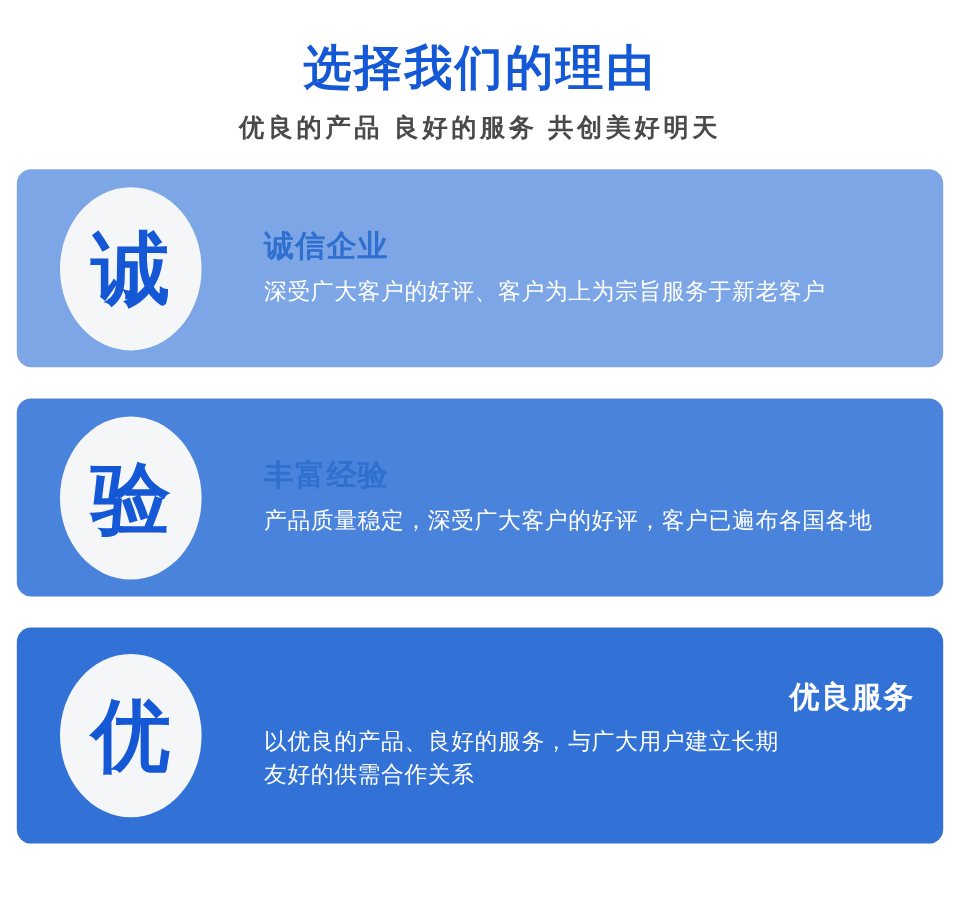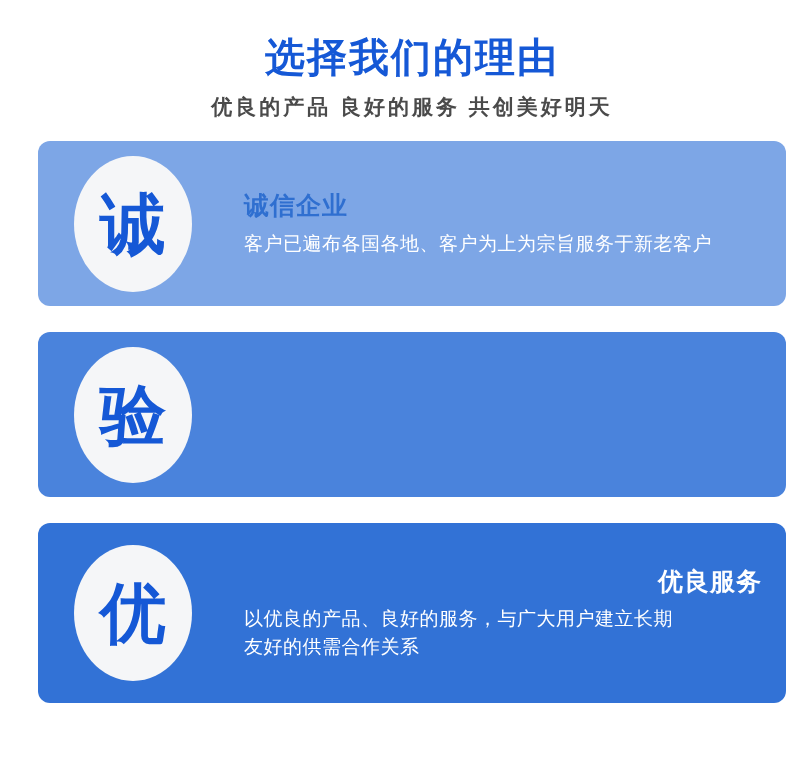--- a/index.html
+++ b/index.html
@@ -12,21 +12,20 @@
     background: #ffffff;
     font-family: "Liberation Sans", "DejaVu Sans", sans-serif;
     overflow: hidden;
   }
 
   .page {
     position: relative;
     width: 800px;
     height: 765px;
     box-sizing: border-box;
-    padding-left: 24px;
   }
 
   
   .header {
     padding-top: 34px;
     text-align: center;
   }
   .main-title {
     font-size: 40px;
     font-weight: bold;
@@ -119,27 +118,31 @@
   </div>
 
   <div class="cards">
 
     <div class="card card-1">
       <div class="badge">
         <span class="badge-char">诚</span>
       </div>
       <div class="card-body">
         <div class="card-title">诚信企业</div>
-        <div class="card-desc">客户已遍布各国各地、客户为上为宗旨服务于新老客户</div>
+        <div class="card-desc">深受广大客户的好评、客户为上为宗旨服务于新老客户</div>
       </div>
     </div>
 
     <div class="card card-2">
       <div class="badge">
         <span class="badge-char">验</span>
+      </div>
+      <div class="card-body">
+        <div class="card-title">丰富经验</div>
+        <div class="card-desc">产品质量稳定，深受广大客户的好评，客户已遍布各国各地</div>
       </div>
     </div>
 
     <div class="card card-3">
       <div class="badge">
         <span class="badge-char">优</span>
       </div>
       <div class="card-body">
         <div class="card-title">优良服务</div>
         <div class="card-desc">以优良的产品、良好的服务，与广大用户建立长期

